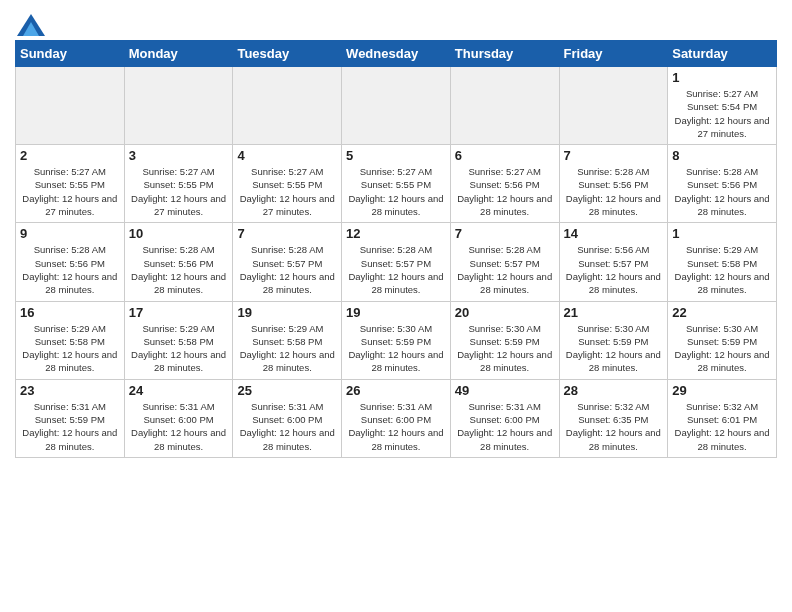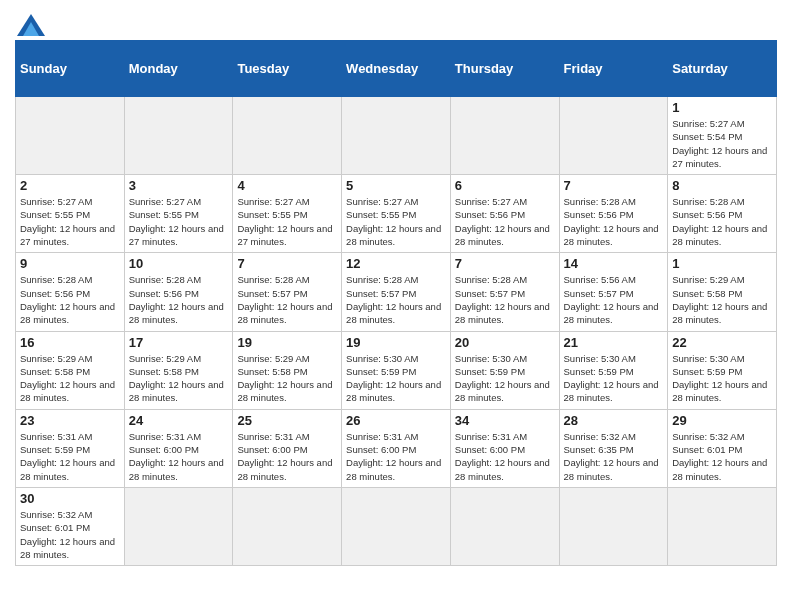--- a/index.html
+++ b/index.html
@@ -53,21 +53,21 @@
     table {
       width: 100%;
       border-collapse: collapse;
       table-layout: fixed;
     }
     thead tr th {
       background: #1a5faa;
       color: #fff;
       font-size: 13px;
       font-weight: bold;
-      padding: 20px 4px;
+      padding: 5px 4px;
       text-align: left;
       border: 1px solid #1a5faa;
     }
     tbody tr td {
       border: 1px solid #ccc;
       vertical-align: top;
       padding: 3px 4px 4px 4px;
       min-height: 70px;
       height: 70px;
       background: #fff;
@@ -85,20 +85,21 @@
       font-size: 13px;
       font-weight: bold;
       color: #222;
       display: block;
       margin-bottom: 2px;
     }
     .day-info {
       font-size: 9.5px;
       color: #333;
       line-height: 1.4;
+      text-align: center;
     }
   </style>
 </head>
 <body>
 
 <div class="header">
   <div class="logo">
     <div>
       <span class="logo-text"><span></span><span style="color:#1a5faa"></span></span>
     </div>
@@ -291,46 +292,32 @@
 Sunset: 6:00 PM
 Daylight: 12 hours and 28 minutes.</div>
         </td>
         <td class="has-data">
           <span class="day-num">26</span>
           <div class="day-info">Sunrise: 5:31 AM
 Sunset: 6:00 PM
 Daylight: 12 hours and 28 minutes.</div>
         </td>
         <td class="has-data">
-          <span class="day-num">34</span>
+          <span class="day-num">49</span>
           <div class="day-info">Sunrise: 5:31 AM
 Sunset: 6:00 PM
 Daylight: 12 hours and 28 minutes.</div>
         </td>
         <td class="has-data">
           <span class="day-num">28</span>
           <div class="day-info">Sunrise: 5:32 AM
 Sunset: 6:35 PM
 Daylight: 12 hours and 28 minutes.</div>
         </td>
         <td class="has-data">
           <span class="day-num">29</span>
           <div class="day-info">Sunrise: 5:32 AM
 Sunset: 6:01 PM
 Daylight: 12 hours and 28 minutes.</div>
         </td>
-      </tr>
-      <tr>
-        <td class="has-data">
-          <span class="day-num">30</span>
-          <div class="day-info">Sunrise: 5:32 AM
-Sunset: 6:01 PM
-Daylight: 12 hours and 28 minutes.</div>
-        </td>
-        <td class="empty"></td>
-        <td class="empty"></td>
-        <td class="empty"></td>
-        <td class="empty"></td>
-        <td class="empty"></td>
-        <td class="empty"></td>
       </tr>
     </tbody>
 </table>
 
 </body></html>

